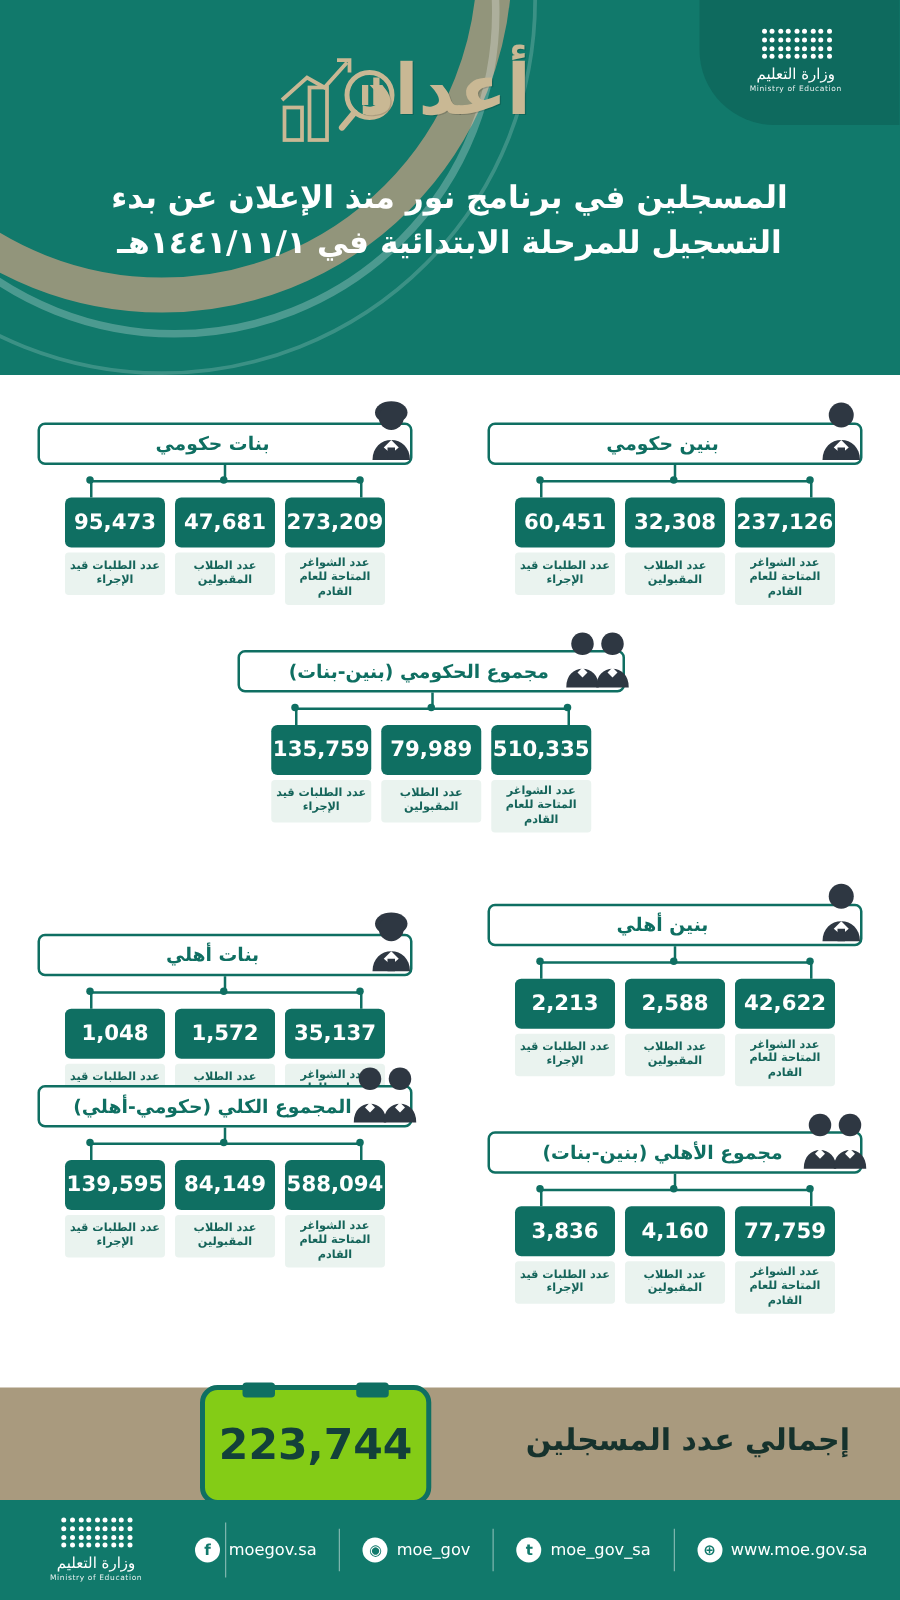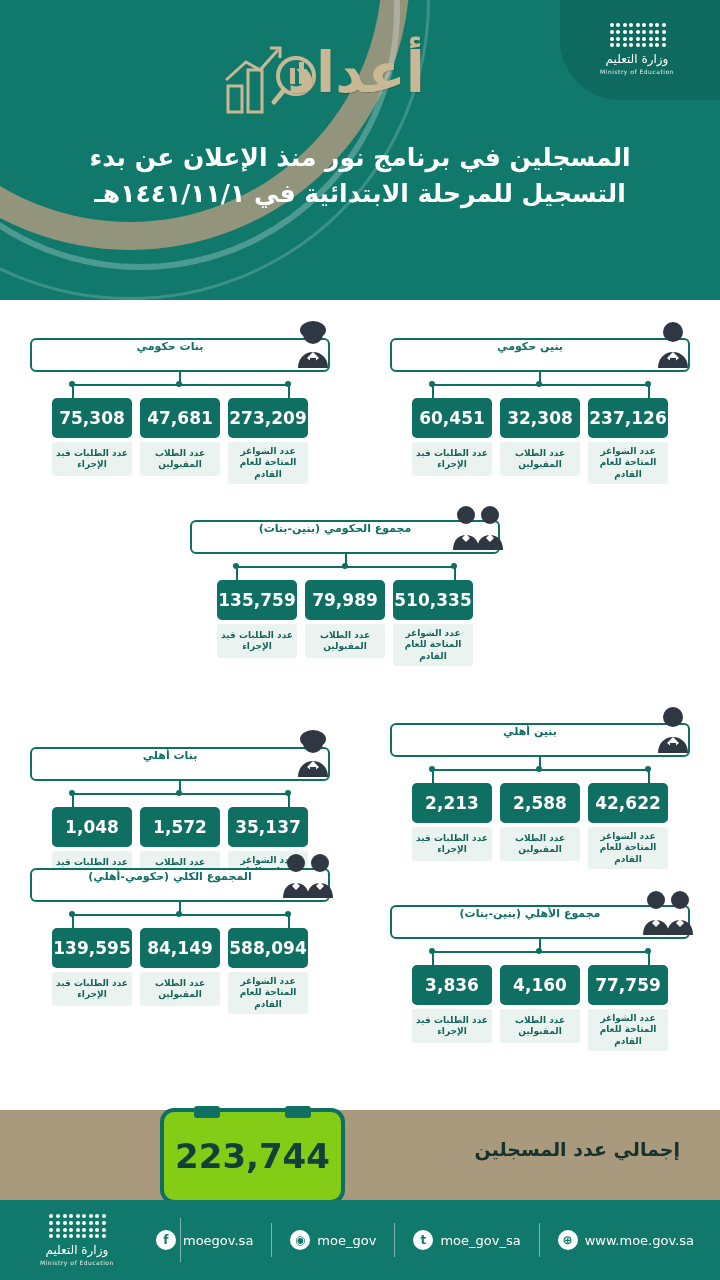--- a/index.html
+++ b/index.html
@@ -64,22 +64,22 @@
 
   
   .panel { position: absolute; }
 
   .cat-header {
     position: relative;
     height: 34px;
     background: #0f6f62;
     border-radius: 6px;
     color: #fff;
-    font-size: 11px; font-weight: bold;
-    display: flex; align-items: flex-start; justify-content: center;
+    font-size: 15px; font-weight: bold;
+    display: flex; align-items: center; justify-content: center;
     padding-right: 20px;
     border: 2px solid #0f6f62;
   }
   .cat-header.light { background: #ffffff; color: #0f6f62; border: 2px solid #0f6f62; }
   .person {
     position: absolute; right: -12px; top: -22px;
     width: 54px; height: 54px;
   }
 
   .boxrow { display: flex; justify-content: center; gap: 8px; }
@@ -101,21 +101,21 @@
   .connector .vstub { position: absolute; width: 2px; background: #0f6f62; }
   .connector .dot { position: absolute; width: 6px; height: 6px; border-radius: 50%; background: #0f6f62; }
 
   
   .total-bar {
     position: absolute; left: 0; top: 1110px; width: 720px; height: 90px;
     background: #a99a7e;
   }
   .total-label {
     position: absolute; right: 40px; top: 28px;
-    font-size: 19px; font-weight: bold; color: #16322c;
+    font-size: 24px; font-weight: bold; color: #16322c;
   }
   .total-box {
     position: absolute; left: 160px; top: 1108px;
     width: 185px; height: 96px; background: #84cc16;
     border: 4px solid #0f6f62; border-radius: 14px;
     display: flex; align-items: center; justify-content: center;
     font-size: 34px; font-weight: bold; color: #13403a;
   }
   .total-clip { position:absolute; width: 26px; height: 12px; background:#0f6f62; border-radius: 3px; }
 
@@ -267,21 +267,21 @@
     <div class="boxrow">
       <div class="metric">
         <div class="val">273,209</div>
         <div class="lbl">عدد الشواغر المتاحة للعام القادم</div>
       </div>
       <div class="metric">
         <div class="val">47,681</div>
         <div class="lbl">عدد الطلاب المقبولين</div>
       </div>
       <div class="metric">
-        <div class="val">75,308</div>
+        <div class="val">95,473</div>
         <div class="lbl">عدد الطلبات قيد الإجراء</div>
       </div>
     </div>
   </div>
 
   <div class="panel" style="top:520px; left:190px; width:310px;">
     <div class="cat-header light">
       <svg class="person" viewBox="0 0 62 54" style="width:62px;">
         <circle cx="18" cy="15" r="9" fill="#2e3742"></circle>
         <path d="M5 50c0-10 6-15 13-15s13 5 13 15z" fill="#2e3742"></path>

